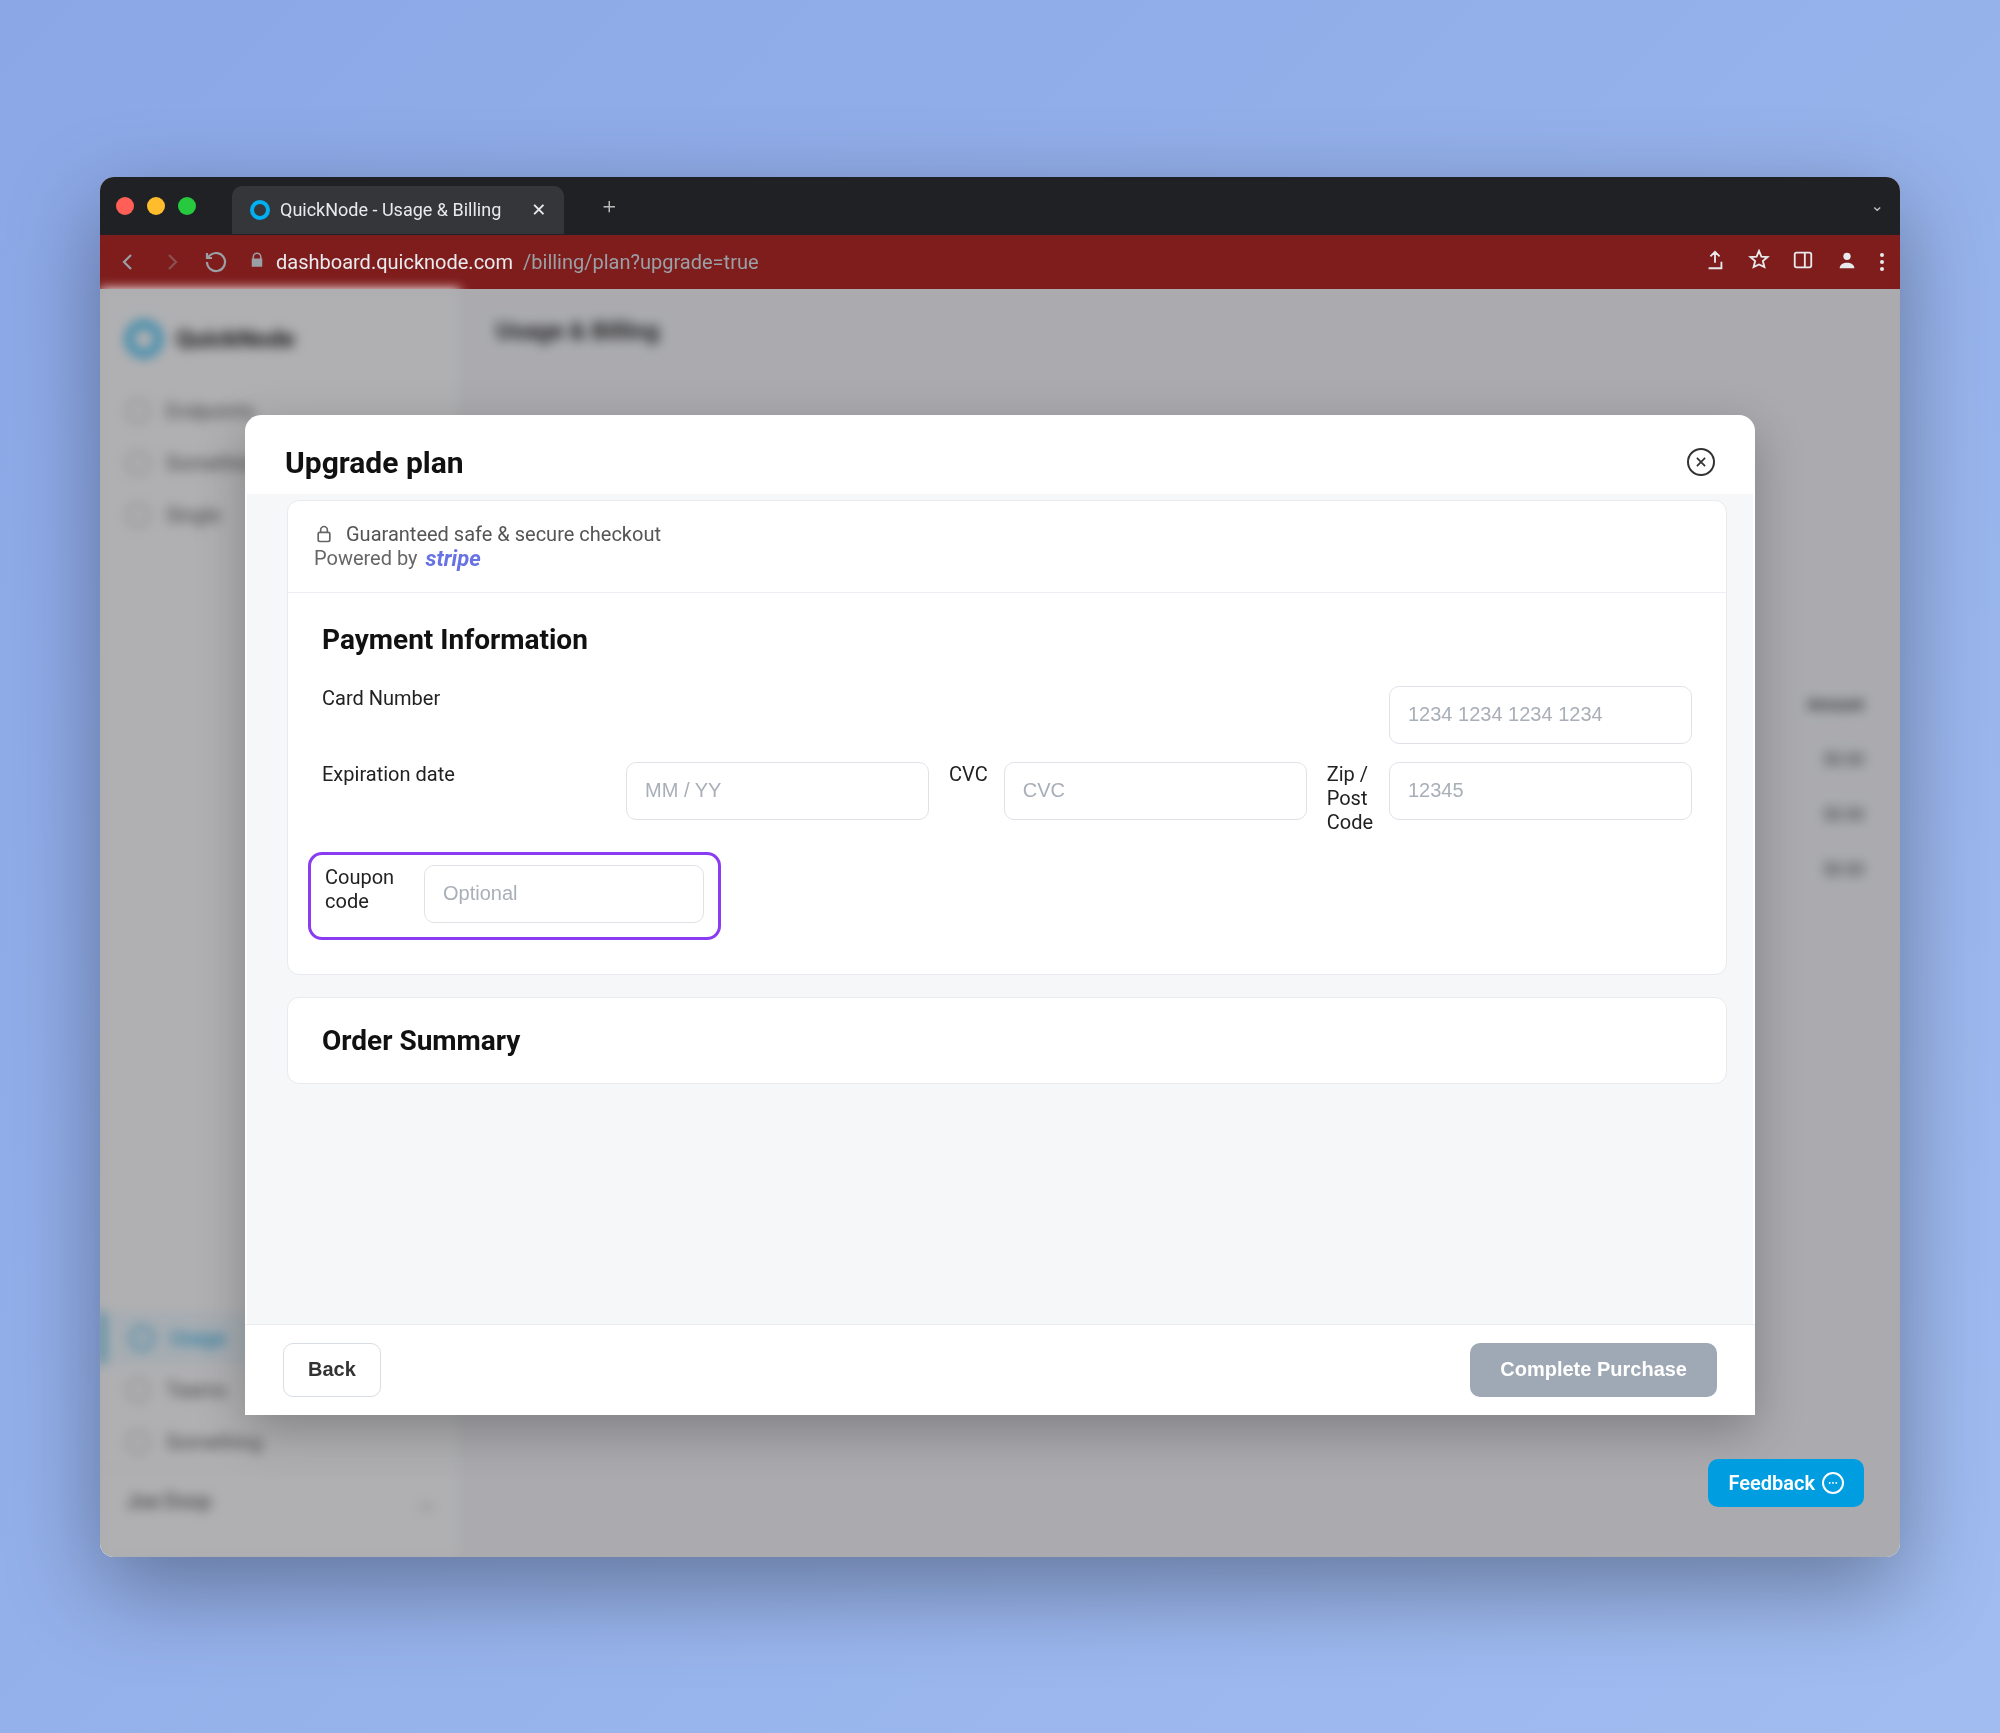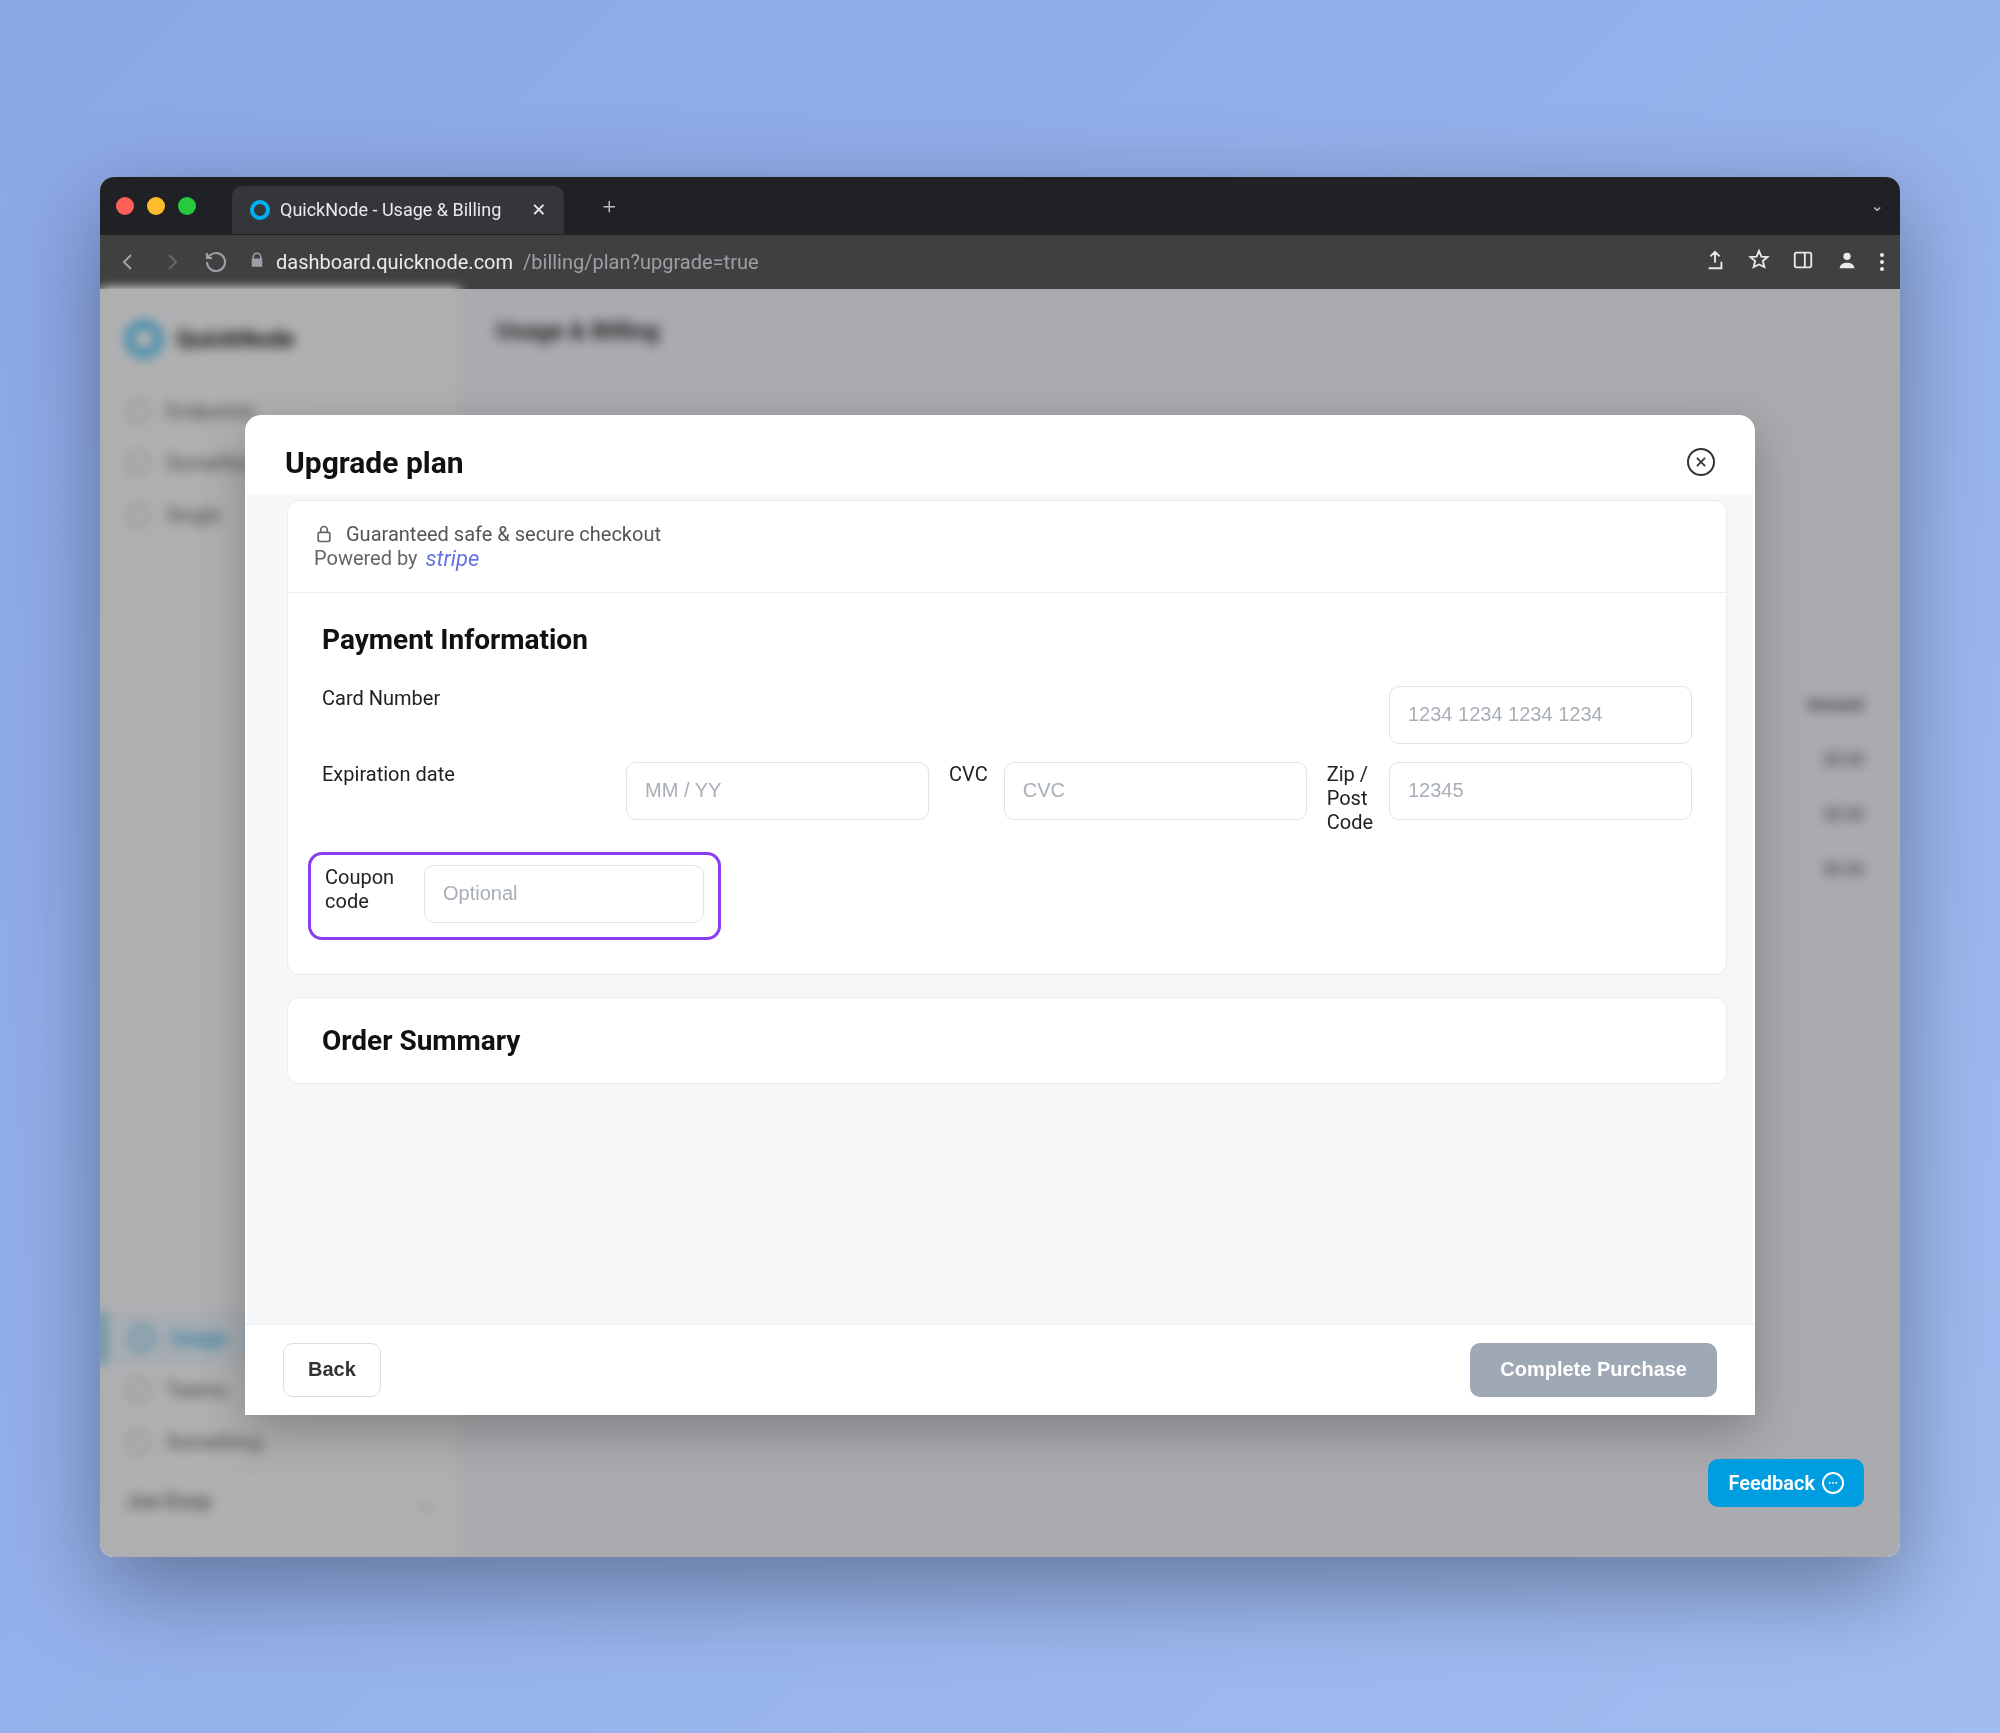--- a/index.html
+++ b/index.html
@@ -44,21 +44,21 @@
   margin-top: 8px; font-size: 18px;
 }
 .favicon {
   width: 20px; height: 20px; border-radius: 50%;
   border: 4px solid #00aef2; display: inline-block;
 }
 .tab-close { margin-left: 20px; color: #e8eaed; font-size: 18px; cursor: pointer; }
 .new-tab { margin-left: 18px; color: #bbb; font-size: 22px; cursor: pointer; }
 .tab-dropdown { margin-left: auto; color: #bbb; font-size: 16px; }
 .addr-bar {
-  height: 54px; background: #404040; display: flex; align-items: center;
+  height: 54px; background: #7f1d1d; display: flex; align-items: center;
   padding: 0 16px; gap: 20px;
 }
 .nav-icon { color: #9aa0a6; display: flex; align-items: center; }
 .nav-icon svg { width: 24px; height: 24px; }
 .url-field { flex: 1; display: flex; align-items: center; gap: 10px; color: #9aa0a6; font-size: 20px; }
 .url-field .lock { color: #9aa0a6; }
 .url-domain { color: #e8eaed; }
 .url-path { color: #9aa0a6; }
 .right-icons { display: flex; gap: 22px; align-items: center; color: #e8eaed; }
 .right-icons svg { width: 22px; height: 22px; }
@@ -119,21 +119,21 @@
 }
 .card-strip {
   display: flex; align-items: flex-start; justify-content: space-between;
   padding: 21px 26px; border-bottom: 1px solid #eceff3; color: #555;
   font-size: 20px;
   flex-direction: column;
 }
 .strip-left { display: flex; align-items: center; gap: 12px; }
 .lock-icon { width: 20px; height: 20px; }
 .powered { display: flex; align-items: center; gap: 8px; color: #666; font-size: 20px; }
-.stripe-word { color: #6772e5; font-weight: 400; font-style: italic; font-size: 22px; }
+.stripe-word { color: #6772e5; font-weight: 700; font-style: italic; font-size: 22px; }
 
 .card-body { padding: 30px 34px 34px; }
 .section-title { font-size: 28px; font-weight: 700; margin-bottom: 30px; color: #111; }
 
 .form-row { display: flex; gap: 20px; margin-bottom: 18px; }
 .form-group { display: flex; flex-direction: row; gap: 16px; flex: 1; justify-content: space-between; }
 .form-label { font-size: 20px; color: #222; }
 .form-input {
   height: 58px; border: 1px solid #dfe3e8; border-radius: 10px;
   padding: 0 18px; font-size: 20px; color: #333; outline: none;

